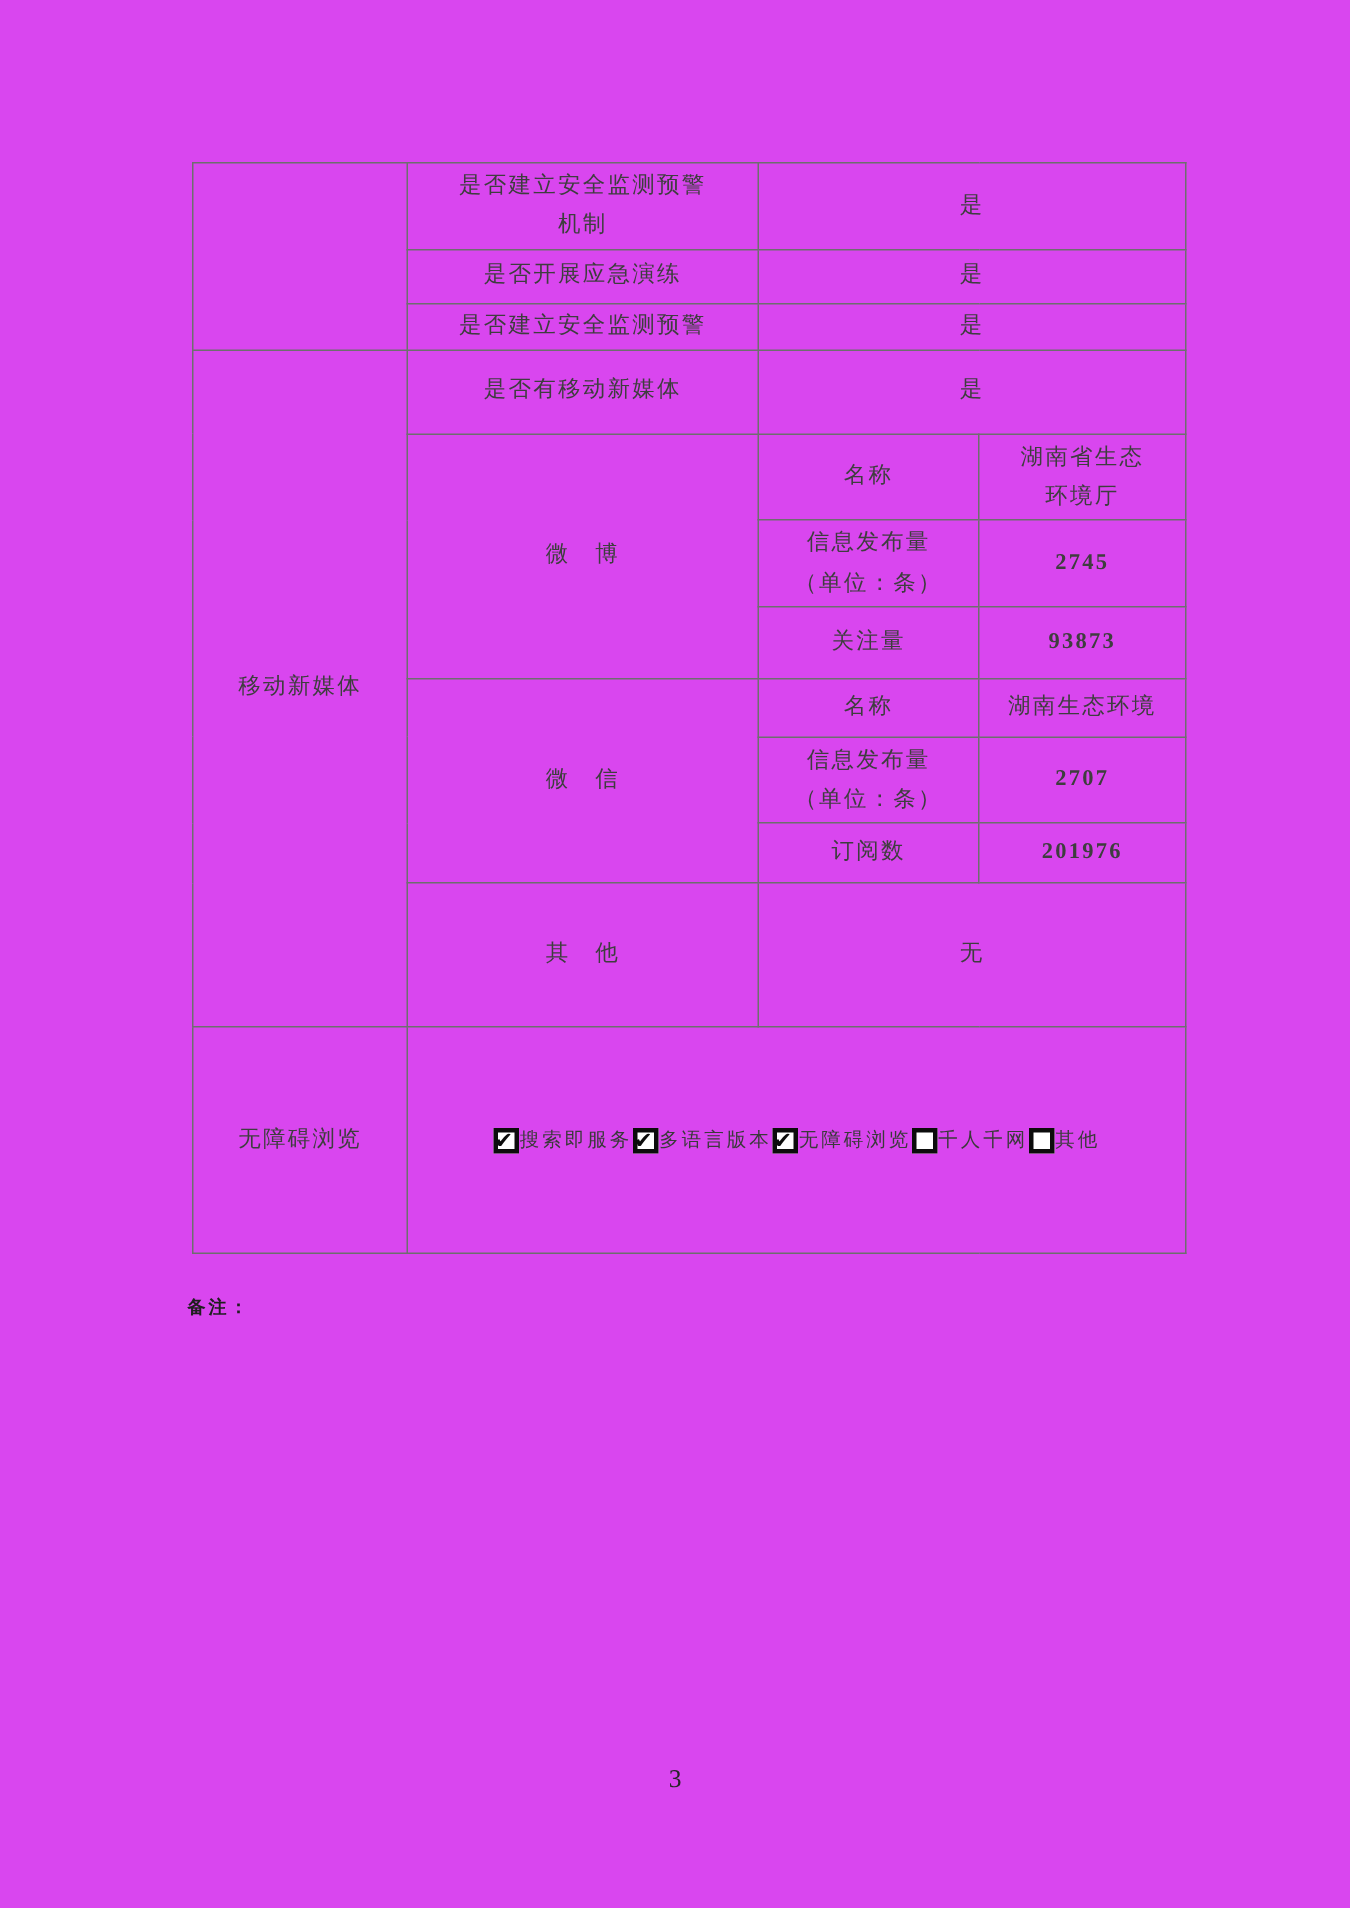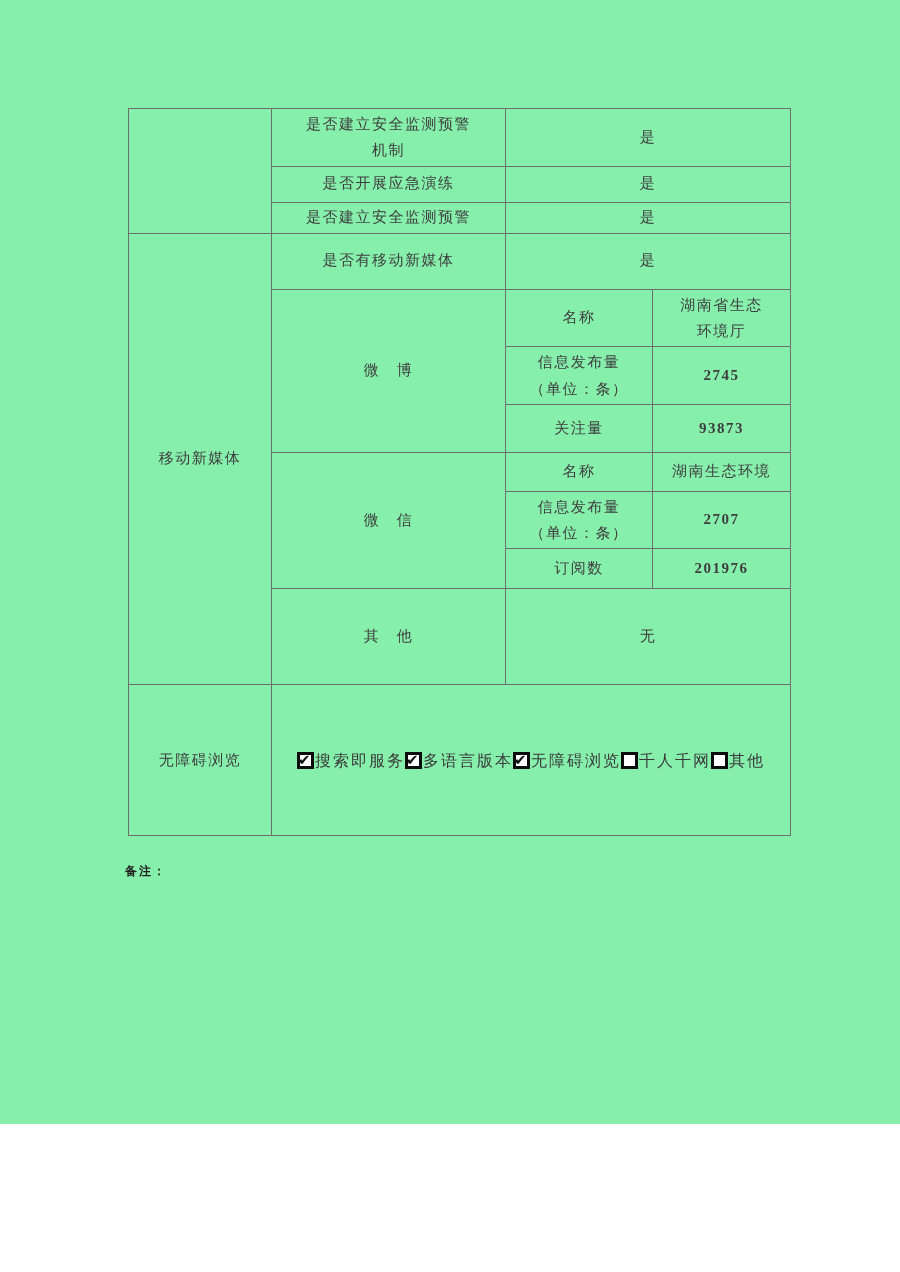--- a/index.html
+++ b/index.html
@@ -1,20 +1,20 @@
 <!DOCTYPE html>
 <html><head>
 <meta charset="utf-8">
 <style>
   html, body { margin: 0; padding: 0; background: #ffffff; }
   .page {
     position: relative;
     width: 900px;
-    height: 1124px;
-    background: #86efac;
+    height: 1272px;
+    background: #d946ef;
     font-family: "Liberation Serif", "DejaVu Serif", serif;
     color: #3e3e3e;
     overflow: hidden;
   }
 
   table.report {
     position: absolute;
     left: 128px;
     top: 108px;
     width: 662px;
@@ -83,21 +83,21 @@
     content: "✔";
     position: absolute;
     top: -7px;
     left: -2px;
     font-family: "DejaVu Sans", sans-serif;
     font-size: 15px;
     font-weight: bold;
     color: #0c0c0c;
   }
   .cb-label {
-    font-size: 16px;
+    font-size: 13px;
     letter-spacing: 2px;
     color: #3a3a3a;
   }
 
   .remarks {
     position: absolute;
     left: 125px;
     top: 863px;
     font-size: 12px;
     font-weight: bold;

